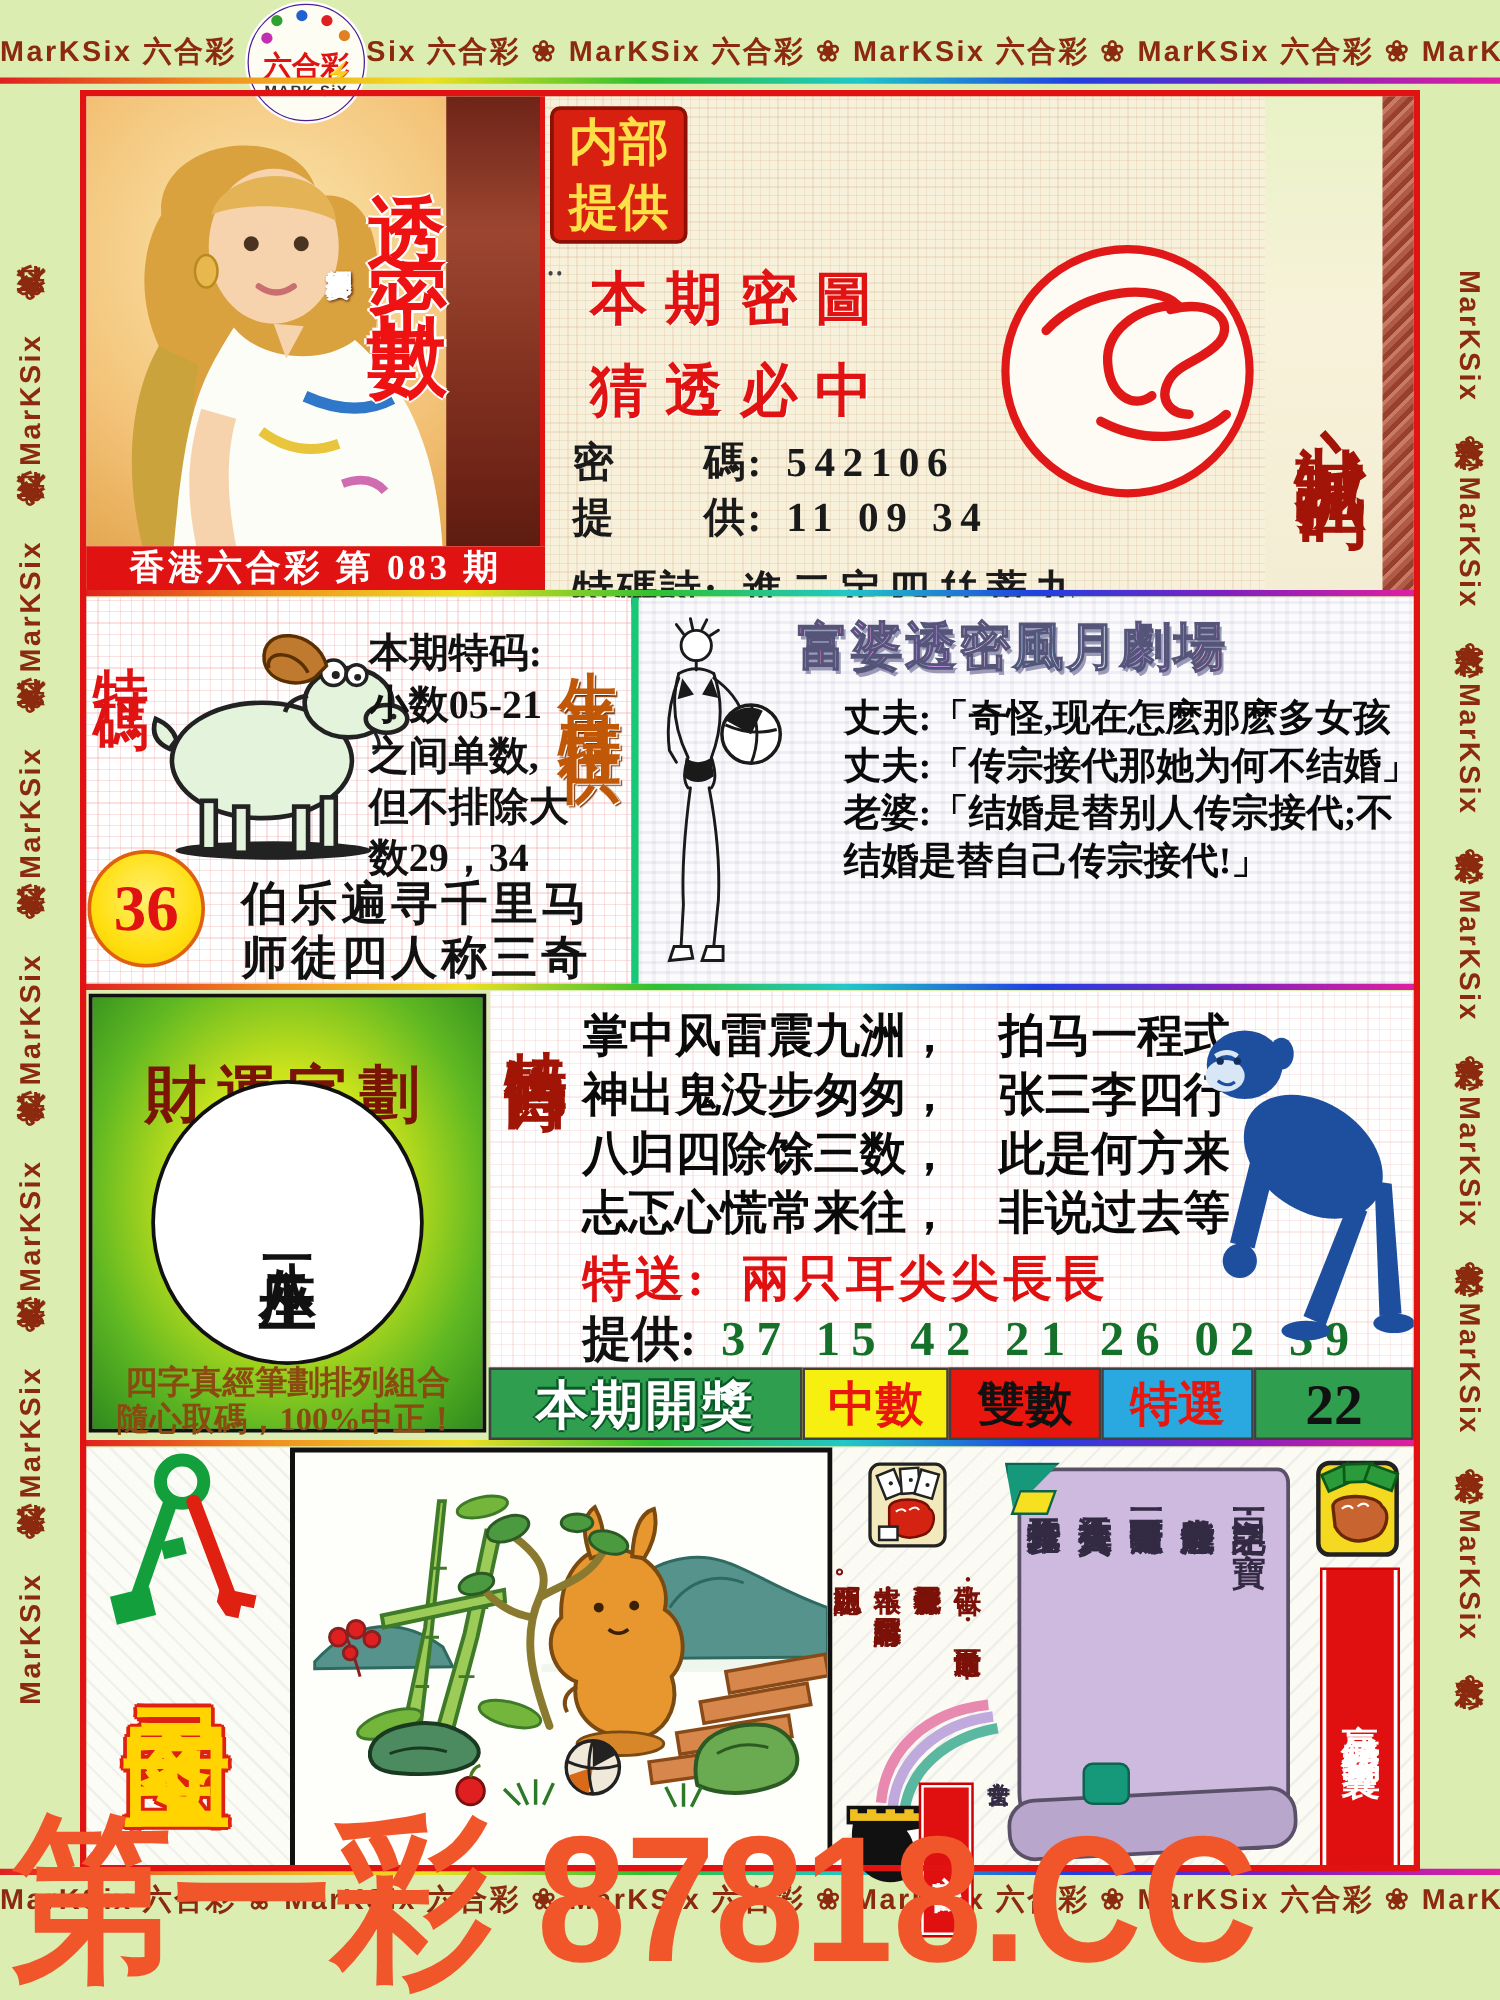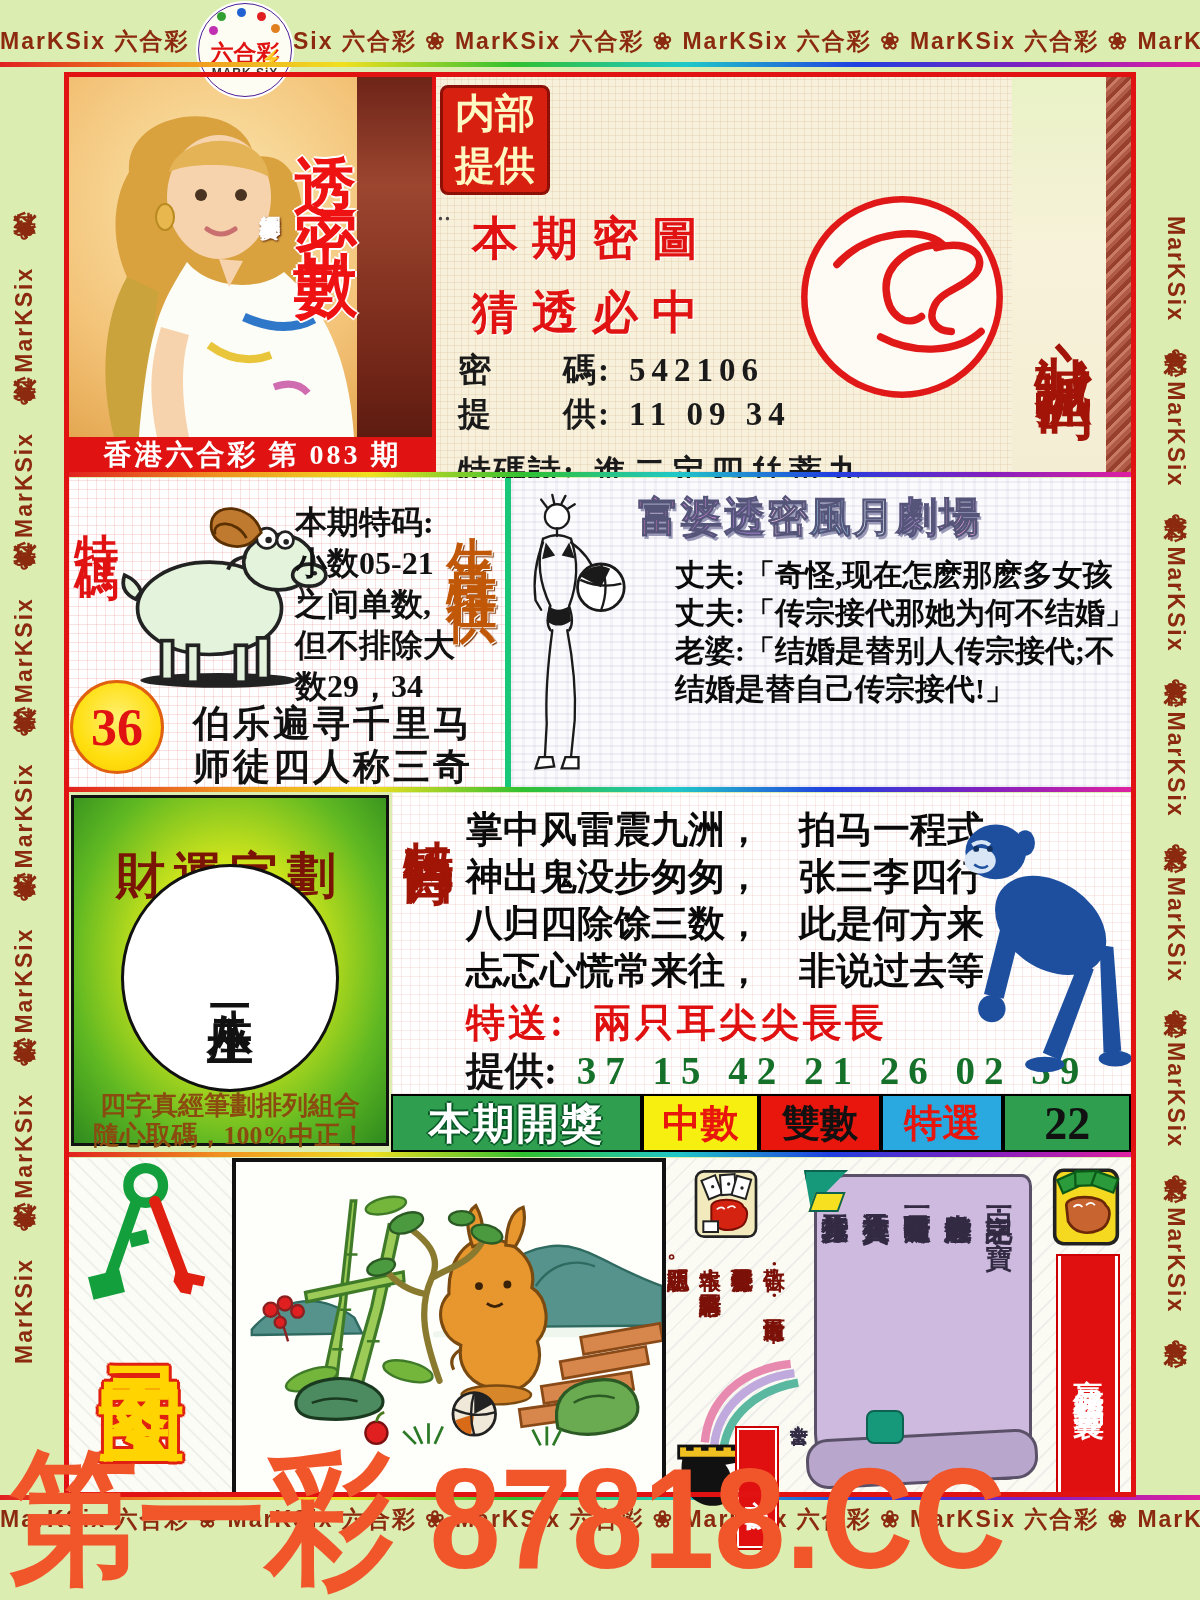--- a/index.html
+++ b/index.html
@@ -53,21 +53,21 @@
     color:#e01212;font-weight:900;font-size:23px;font-family:"Liberation Serif",serif;}
   #logo-line2{position:absolute;left:0;top:62px;width:92px;text-align:center;
     color:#333;font-weight:bold;font-size:12px;letter-spacing:1px;}
   #logo-bolt{position:absolute;right:8px;top:44px;font-size:18px;color:#f0a000;}
   #issue-banner{position:absolute;left:69px;top:437px;width:367px;height:35px;
     background:#e01212;color:#fff;font-weight:bold;font-size:28px;line-height:35px;
     text-align:center;letter-spacing:3px;font-family:"Liberation Serif",serif;}
 
   #stamp{position:absolute;left:440px;top:85px;width:104px;height:104px;background:#d7200f;
     border:3px solid #8c1005;border-radius:8px;display:grid;place-items:center;
-    grid-template-rows:1fr 1fr;color:#fef9c3;font-size:40px;font-weight:900;line-height:46px;
+    grid-template-rows:1fr 1fr;color:#fde047;font-size:40px;font-weight:900;line-height:46px;
     font-family:"Liberation Serif",serif;}
   #top-dots{position:absolute;left:437px;top:192px;font-size:26px;color:#444;letter-spacing:2px;}
   .secret-line{position:absolute;left:472px;color:#e01212;font-weight:900;font-size:46px;
     letter-spacing:14px;font-family:"Liberation Serif",serif;text-shadow:1px 1px 0 #fff;}
   #secret1{top:208px;} #secret2{top:282px;}
   .info-row{position:absolute;left:458px;font-size:33px;font-weight:bold;color:#1a1a1a;
     font-family:"Liberation Serif",serif;letter-spacing:2px;}
   #row0{top:348px;} #row1{top:392px;} #row2{top:450px;font-family:Liberation Serif, serif;}
   .info-row .val{margin-left:18px;letter-spacing:6px;}
   #seal{position:absolute;left:795px;top:190px;width:214px;height:214px;}
@@ -138,21 +138,21 @@
   #poem-lines{position:absolute;left:466px;top:806px;width:560px;font-size:37px;line-height:47px;
     font-weight:900;color:#0a0a0a;font-family:"Liberation Serif",serif;}
   #special-line{position:absolute;left:466px;top:996px;font-size:39px;font-weight:900;color:#e01010;
     font-family:"Liberation Serif",serif;letter-spacing:3px;}
   #provide-line{position:absolute;left:466px;top:1044px;font-size:39px;font-weight:900;
     font-family:"Liberation Serif",serif;color:#111;}
   #provide-line .val{color:#15702a;letter-spacing:9px;margin-left:10px;}
   #monkey-svg{position:absolute;left:935px;top:795px;}
 
   #result-bar{position:absolute;left:391px;top:1094px;width:740px;height:58px;display:flex;z-index:4;}
-  .rcell{border:2px solid #000000;box-sizing:border-box;display:grid;place-items:center;
+  .rcell{border:2px solid #404040;box-sizing:border-box;display:grid;place-items:center;
     font-weight:900;font-family:"Liberation Serif",serif;}
   #rc0{flex:2.3;background:#2f9e4f;color:#fff;font-size:42px;letter-spacing:2px;
     text-shadow:2px 0 0 #0a5a28,-2px 0 0 #0a5a28,0 2px 0 #0a5a28,0 -2px 0 #0a5a28;}
   #rc1{flex:1.05;background:#f6ef0f;color:#e8160c;font-size:38px;}
   #rc2{flex:1.1;background:#e8160c;color:#111;font-size:38px;}
   #rc3{flex:1.1;background:#2aa8e0;color:#e8160c;font-size:38px;}
   #rc4{flex:1.15;background:#2f9e4f;color:#111;font-size:46px;}
 
   
   #sec-bottom-left{position:absolute;left:69px;top:1158px;width:163px;height:339px;background:#fcfcf6;

